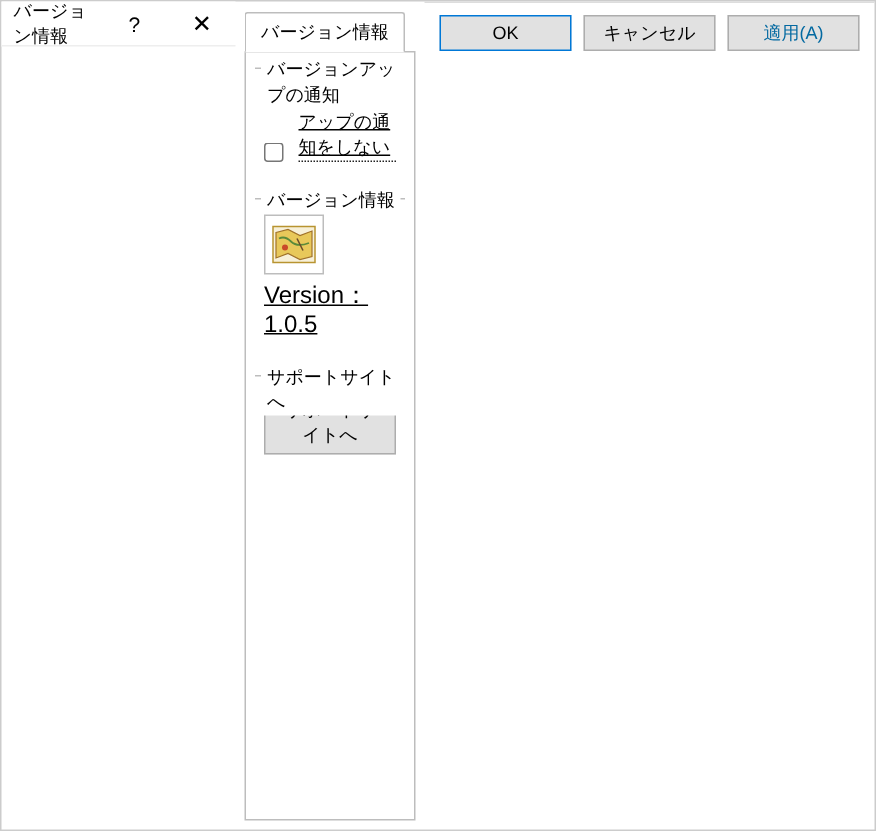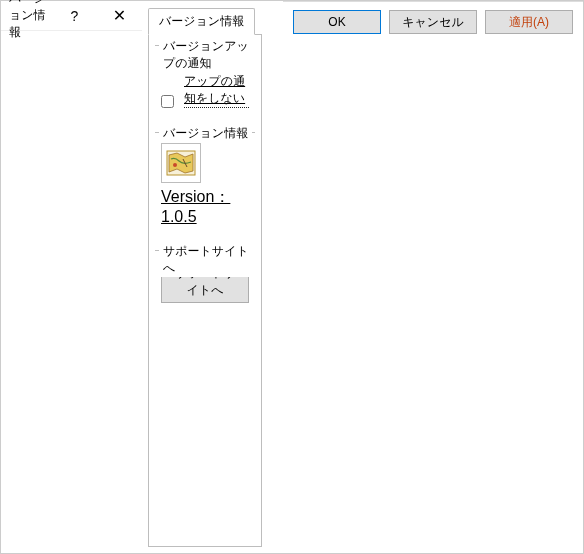--- a/index.html
+++ b/index.html
@@ -104,28 +104,27 @@
 .ver-text { font-size: 16px; }
 .btn {
   min-width: 88px;
   padding: 3px 12px;
   background: #e1e1e1;
   border: 1px solid #adadad;
   font-size: 12px;
   cursor: pointer;
   font-family: inherit;
 }
-.btn.disabled { color: #c2410c; cursor: default; }
+.btn.disabled { color: #0369a1; cursor: default; }
 .footer {
   border-top: 1px solid #ddd;
   padding: 8px 10px;
   display: flex;
   justify-content: flex-end;
   gap: 8px;
-  margin-left: 15px;
 }
 .footer .btn { width: 88px; height: 24px; padding: 0; }
 .ok { background: #e1e1e1; border: 1px solid #0078d7; }
 </style>
 </head>
 <body>
 
 <div class="window">
   <div class="titlebar">
     <span class="title">バージョン情報</span>

